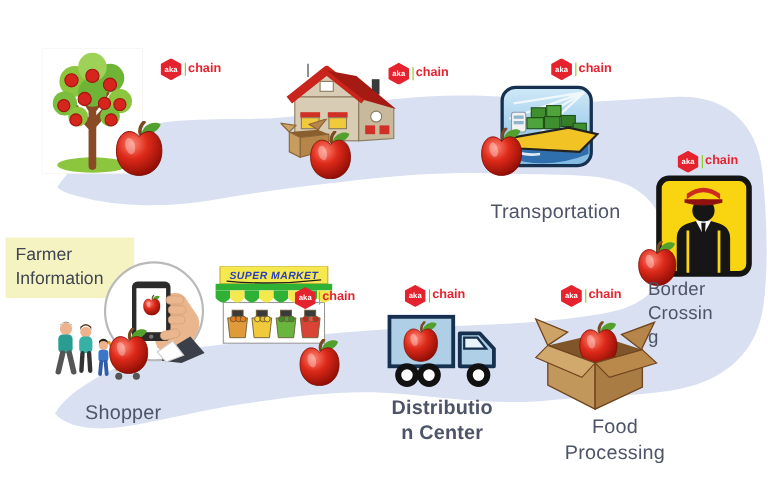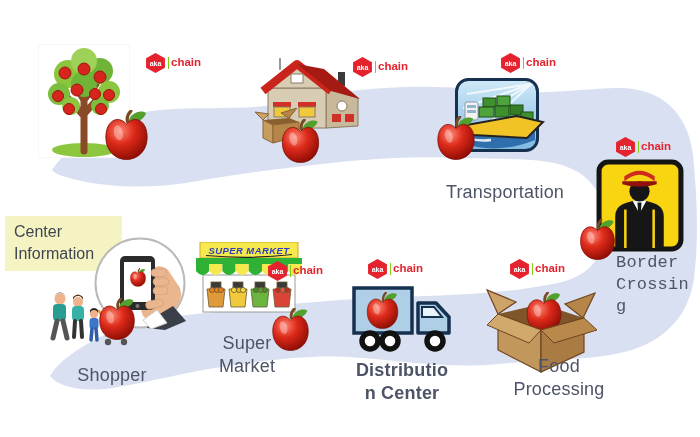--- a/index.html
+++ b/index.html
@@ -190,41 +190,41 @@
       <path d="M26 22 H60 V25 Q43 30 26 25 Z" fill="#8f130c"></path>
     </svg>
     <svg class="icon" style="left:579px;top:219px;" width="37" height="41" viewBox="0 0 40 46">
         <use href="#apple-symbol"></use>
       </svg>
     <div class="akalogo" style="left:615px;top:137px;">
       <span class="hex">aka</span>
       <span class="suffix">chain</span>
     </div>
   </div>
-  <div class="stage-label left" style="left:616px;top:252px;width:80px;font-family:Liberation Mono, monospace;">Border
+  <div class="stage-label left" style="left:589px;top:252px;width:80px;">Border
 Crossin
 g</div>
 
   <div class="stage">
     <svg class="icon" style="left:482px;top:280px;" width="120" height="96" viewBox="0 0 120 96">
       <polygon points="16,34 5,10 34,22" fill="#cda367" stroke="#70441e" stroke-width="1.2"></polygon>
       <polygon points="101,38 113,13 83,24" fill="#b5854a" stroke="#70441e" stroke-width="1.2"></polygon>
       <polygon points="16,34 59,24 102,38 59,50" fill="#7e562a"></polygon>
       <use href="#apple-symbol" x="44" y="12" width="36" height="41"></use>
       <polygon points="16,34 59,50 59,92 16,70" fill="#c2975c" stroke="#70441e" stroke-width="1.2"></polygon>
       <polygon points="59,50 102,38 102,72 59,92" fill="#a87c42" stroke="#70441e" stroke-width="1.2"></polygon>
       <polygon points="16,34 59,50 47,63 5,45" fill="#d2a96c" stroke="#70441e" stroke-width="1"></polygon>
       <polygon points="59,50 102,38 115,50 72,63" fill="#b9884b" stroke="#70441e" stroke-width="1"></polygon>
     </svg>
     <div class="akalogo" style="left:509px;top:259px;">
       <span class="hex">aka</span>
       <span class="suffix">chain</span>
     </div>
   </div>
-  <div class="stage-label" style="left:495px;top:355px;width:128px;">Food
+  <div class="stage-label" style="left:495px;top:377px;width:128px;">Food
 Processing</div>
 
   <div class="stage">
     <svg class="icon" style="left:352px;top:283px;" width="103" height="72" viewBox="0 0 103 72">
       <rect x="2" y="5" width="58" height="45" fill="#aecfe6" stroke="#16304f" stroke-width="3.5"></rect>
       <use href="#apple-symbol" x="14" y="9" width="33" height="37"></use>
       <path d="M66 20 H84 L97 34 V50 H66 Z" fill="#aecfe6" stroke="#16304f" stroke-width="3.5" stroke-linejoin="round"></path>
       <polygon points="70,24 82,24 90,34 70,34" fill="#e8f3fb" stroke="#16304f" stroke-width="2"></polygon>
       <circle cx="18" cy="58" r="8" fill="#fff" stroke="#111" stroke-width="5.5"></circle>
       <circle cx="38" cy="58" r="8" fill="#fff" stroke="#111" stroke-width="5.5"></circle>
@@ -279,24 +279,22 @@
       </g>
     </svg>
     <svg class="icon" style="left:271px;top:308px;" width="39" height="43" viewBox="0 0 40 46">
         <use href="#apple-symbol"></use>
       </svg>
     <div class="akalogo" style="left:267px;top:261px;">
       <span class="hex">aka</span>
       <span class="suffix">chain</span>
     </div>
   </div>
-  <div class="stage-label" style="left:193px;top:332px;width:108px;">Super
-Market</div>
-
-  <div class="note">Center
+
+  <div class="note">Farmer
 Information</div>
   <div class="stage">
     <svg class="icon" style="left:110px;top:252px;z-index:2;" width="14" height="20" viewBox="0 0 14 20">
       <path d="M2 0 Q12 8 5 18" stroke="#8a8f9a" stroke-width="1.5" fill="none"></path>
     </svg>
     <svg class="icon" style="left:93px;top:236px;z-index:2;" width="94" height="94" viewBox="0 0 94 94">
       <circle cx="47" cy="47" r="44.5" fill="#ffffff" stroke="#b9b9b9" stroke-width="2"></circle>
       <path d="M50 80 Q42 60 52 40 L58 33 Q67 27 75 34 L87 52 Q91 64 81 74 Q68 87 56 85 Z" fill="#e9b68d"></path>
       <polygon points="60,82 80,70 93,85 72,94 54,92" fill="#3a3f4a"></polygon>
       <polygon points="50,84 64,74 74,87 58,93" fill="#ffffff" stroke="#cccccc"></polygon>

